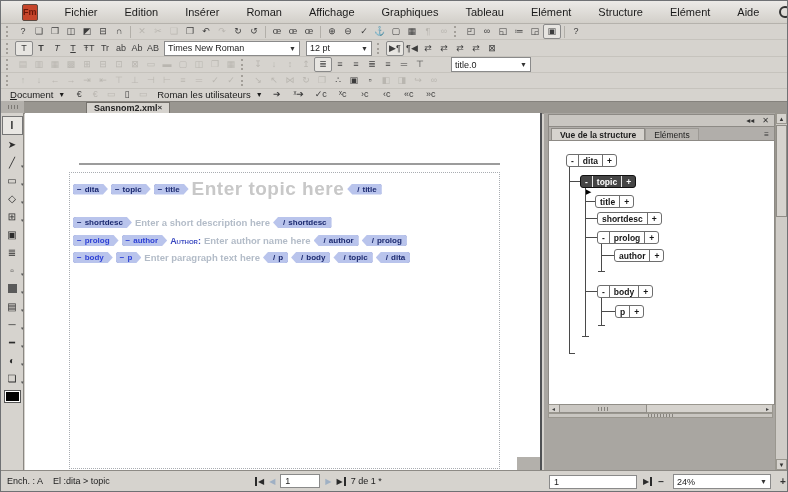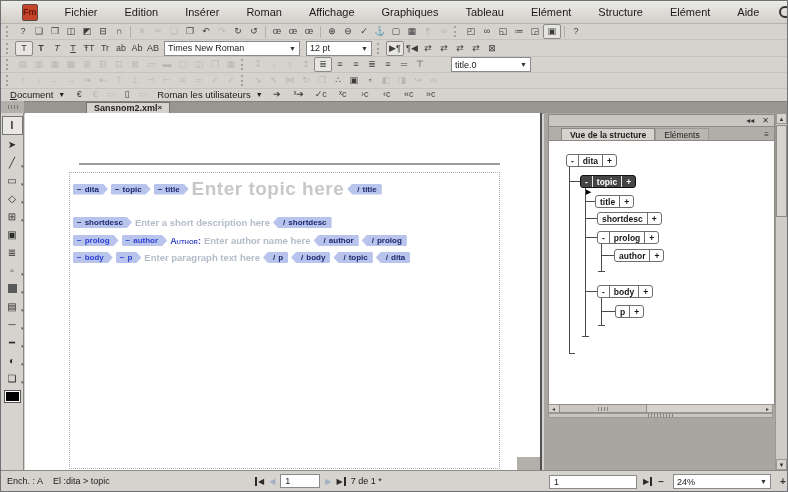--- a/index.html
+++ b/index.html
@@ -70,21 +70,21 @@
   .pill.blue{color:#2f42d6;}
   .ph-title{font-size:19px;font-weight:bold;color:#c8c8c8;letter-spacing:0.5px;}
   .ph{font-size:9.5px;font-weight:bold;color:#b3bcc8;}
   .author-label{font-size:9px;font-weight:bold;color:#3a49c0;font-variant:small-caps;}
   
   .dock{position:absolute;left:543px;top:112px;right:12px;height:357px;background:#a9a6a1;}
   .panel{position:absolute;left:4px;top:1px;width:227px;height:303px;}
   .ptitle{height:11px;background:#c9c6c1;border:1px solid #8d8a85;display:flex;justify-content:flex-end;
           align-items:center;gap:8px;font-size:8px;color:#333;padding:0 5px;}
   .ptabs{height:14px;display:flex;background:#b1aeaa;border-left:1px solid #8d8a85;border-right:1px solid #8d8a85;
-         align-items:flex-end;padding-left:12px;}
+         align-items:flex-end;padding-left:2px;}
   .ptab{font-size:8.5px;font-weight:bold;color:#1d1d1d;padding:1px 8px 1px 8px;background:#d6d3ce;
         border:1px solid #8d8a85;border-bottom:none;}
   .ptab.inactive{background:#b9b6b1;font-weight:normal;border:1px solid #9d9a95;border-bottom:none;}
   .ptab-menu{margin-left:auto;font-size:8px;color:#333;padding:0 5px 2px 0;}
   .pcontent{position:absolute;top:26px;left:0;width:225px;height:263px;background:#fff;
             border:1px solid #8d8a85;overflow:hidden;}
   .tnode{position:absolute;display:inline-flex;align-items:stretch;background:#fff;border:1px solid #6e6e6e;
          border-radius:3px;font-size:8.5px;font-weight:600;color:#151515;height:13px;box-sizing:border-box;}
   .tnode .seg{display:flex;align-items:center;padding:0 4px;border-left:1px solid #6e6e6e;}
   .tnode .seg:first-child{border-left:none;}

